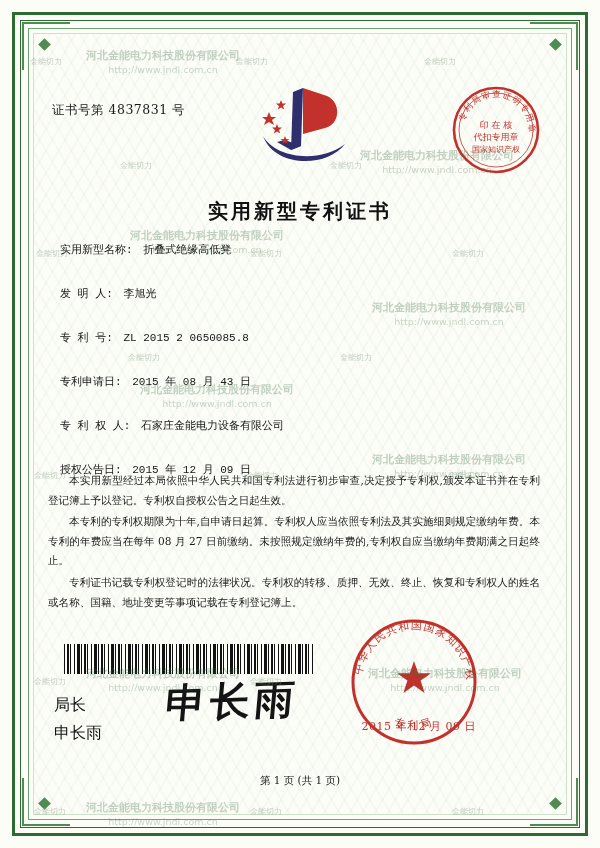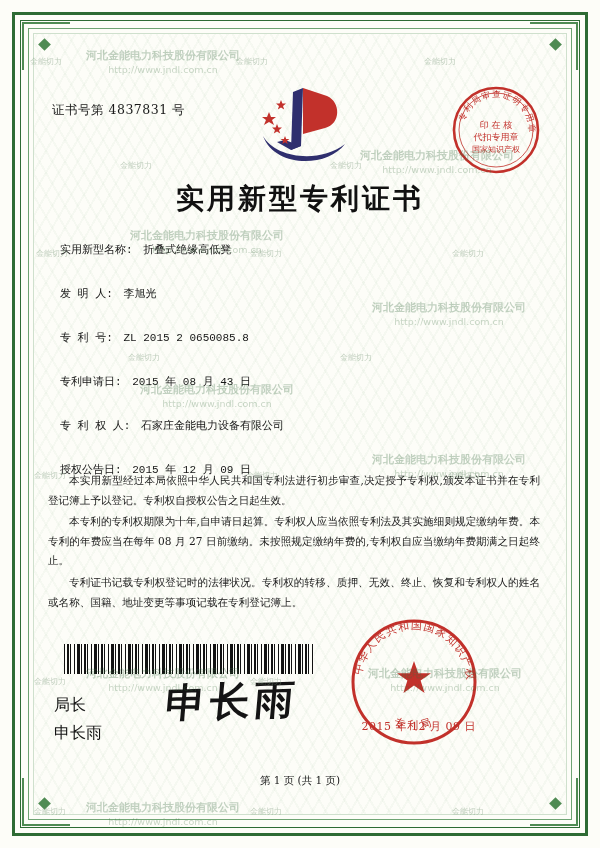--- a/index.html
+++ b/index.html
@@ -108,24 +108,24 @@
     left: 50%;
     top: 38px;
     transform: translateX(-50%);
     width: 118px;
     height: 90px;
   }
 
   .doc-title {
     position: absolute;
     left: 0; right: 0;
-    top: 134px;
+    top: 152px;
     text-align: center;
     font-family: "DejaVu Serif", "Liberation Serif", serif;
-    font-size: 28px;
+    font-size: 20px;
     font-weight: bold;
     letter-spacing: 3px;
     color: #111;
   }
 
   .fields {
     position: absolute;
     left: 14px;
     top: 196px;
     right: 10px;

